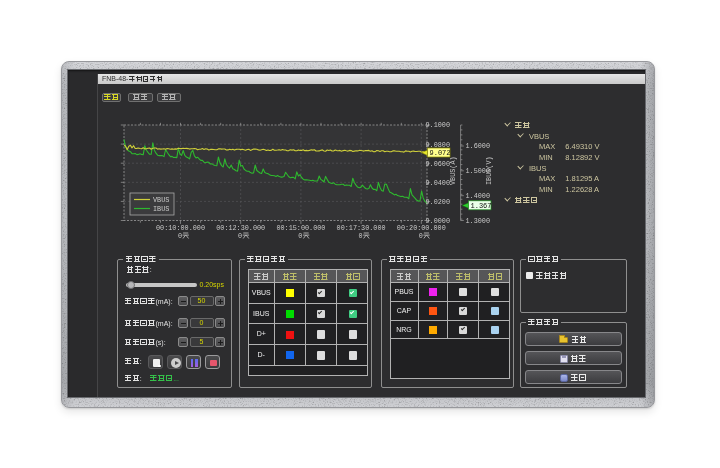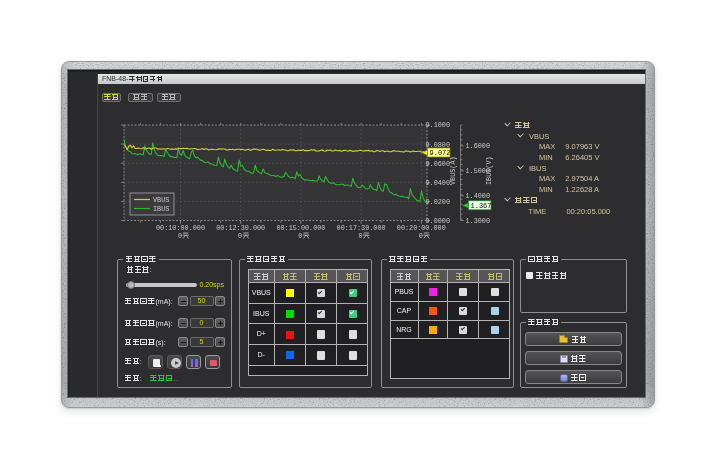--- a/index.html
+++ b/index.html
@@ -221,49 +221,45 @@
         <span style="left:446.5px" class="k"><i class="c a"></i><i class="c b"></i></span>
       </div>
       <div class="srow" style="top:61.9px">
         <span style="left:449.5px" class="">
           <b class="chv"></b>
         </span>
         <span style="left:460.9px" class="k">VBUS</span>
       </div>
       <div class="srow" style="top:72.4px">
         <span style="left:470.9px" class="k">MAX</span>
-        <span style="left:497.3px" class="k">9.07963 V</span>
+        <span style="left:497.3px" class="k">6.49310 V</span>
       </div>
       <div class="srow" style="top:83.3px">
         <span style="left:470.9px" class="k">MIN</span>
-        <span style="left:497.3px" class="k">6.26405 V</span>
+        <span style="left:497.3px" class="k">8.12892 V</span>
       </div>
       <div class="srow" style="top:93.8px">
         <span style="left:449.5px" class="">
           <b class="chv"></b>
         </span>
         <span style="left:460.9px" class="k">IBUS</span>
       </div>
       <div class="srow" style="top:104.1px">
         <span style="left:470.9px" class="k">MAX</span>
-        <span style="left:497.3px" class="k">2.97504 A</span>
+        <span style="left:497.3px" class="k">1.81295 A</span>
       </div>
       <div class="srow" style="top:114.9px">
         <span style="left:470.9px" class="k">MIN</span>
         <span style="left:497.3px" class="k">1.22628 A</span>
       </div>
       <div class="srow" style="top:125.8px">
         <span style="left:436.5px" class="">
           <b class="chv"></b>
         </span>
         <span style="left:446.5px" class="k"><i class="c b"></i><i class="c a"></i><i class="c d"></i></span>
-      </div>
-      <div class="srow" style="top:136.9px">
-        <span style="left:460.3px" class="k">TIME</span>
-        <span style="left:498.4px" class="k">00:20:05.000</span>
       </div>
 <div class="panel" style="left:49px;top:189px;width:114.5px;height:129px">
   <span class="lg"><i class="c a"></i><i class="c b"></i><i class="c d"></i><i class="c a"></i></span>
   <div class="lbl" style="left:8px;top:6px"><i class="c b"></i><i class="c a"></i><i class="c b"></i>:</div>
   <div style="position:absolute;left:8px;top:22.5px;width:71px;height:4.5px;border-radius:2.5px;background:#c6c6c6"></div>
   <div style="position:absolute;left:9px;top:20.5px;width:8px;height:8px;border-radius:50%;background:#b7b7b9;border:1px solid #6f6f71"></div>
   <div class="lbl" style="left:81.5px;top:21px;color:#d6d600">0.20sps</div>
   <div class="lbl" style="left:6px;top:37.5px"><i class="c a"></i><i class="c b"></i><i class="c d"></i><i class="c a"></i>(mA):</div>
   <div class="spin" style="left:60px;top:36px">
           <i></i>

